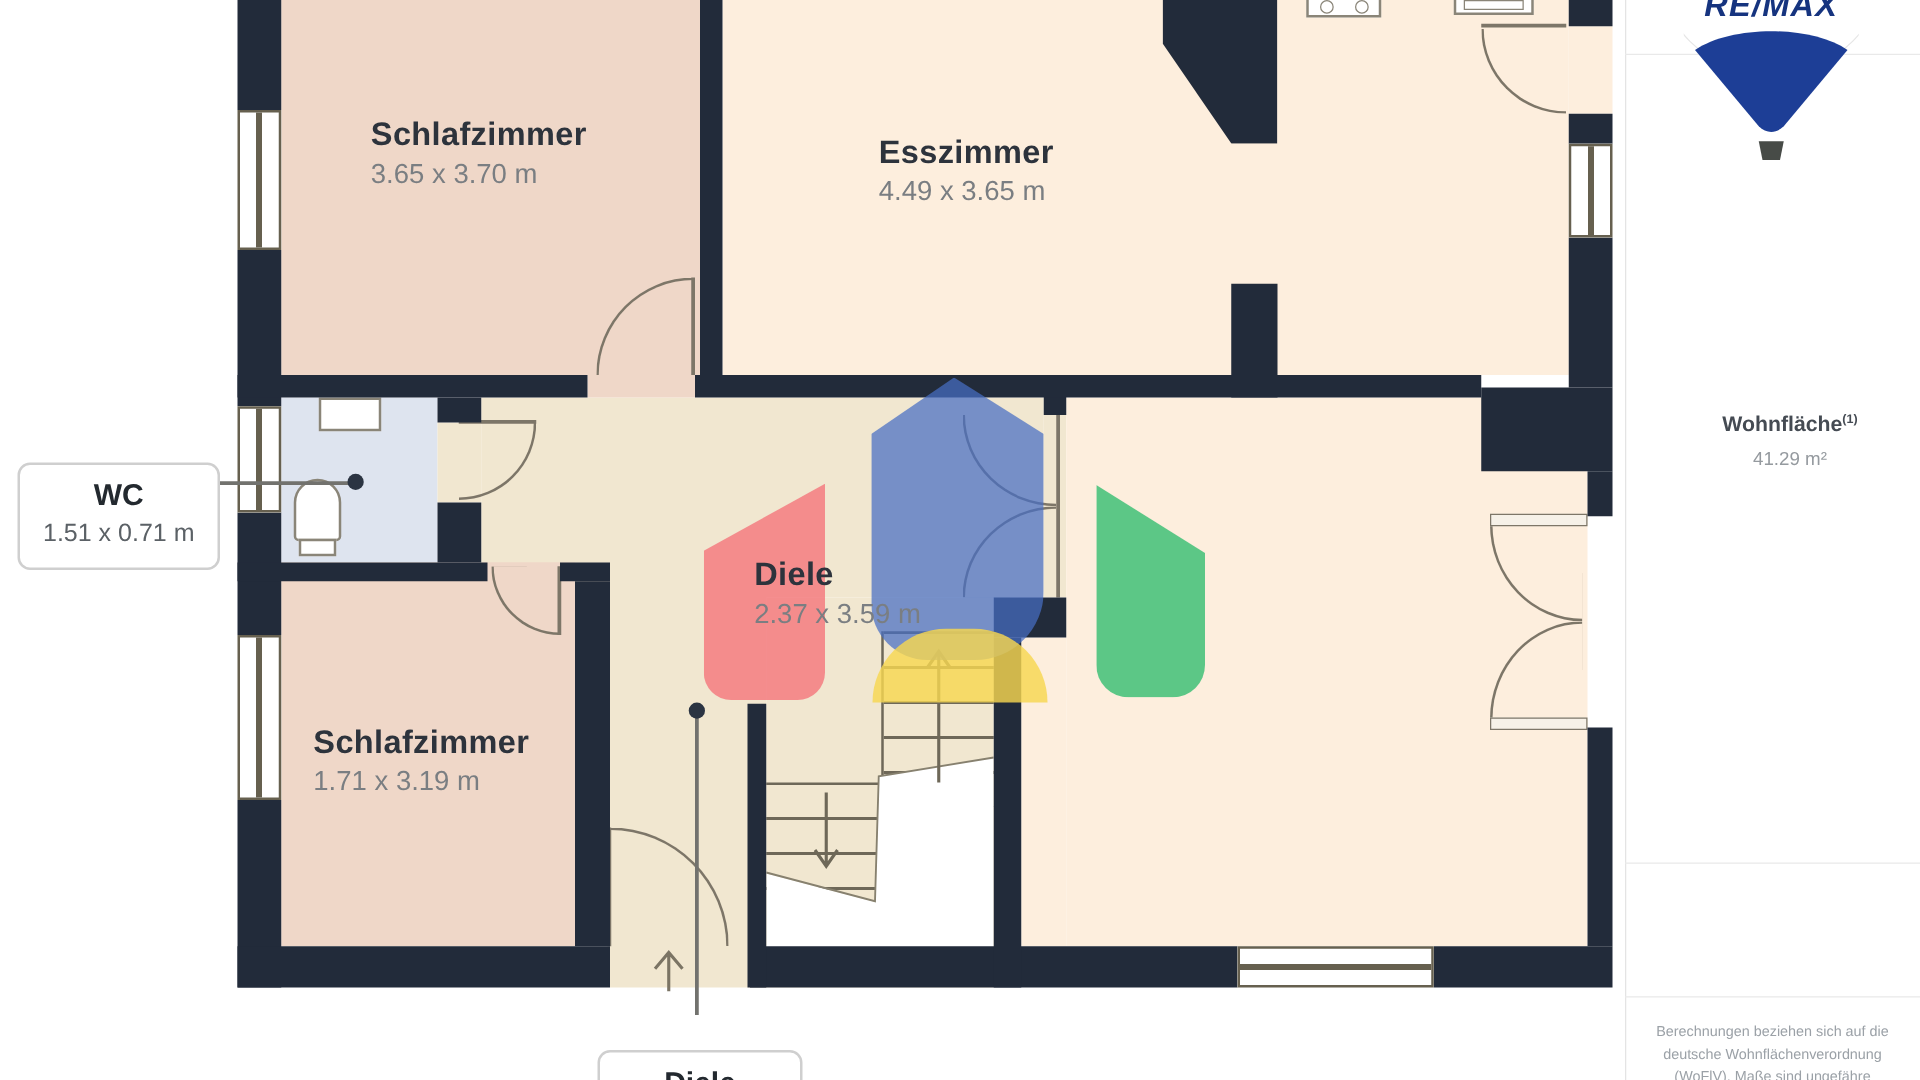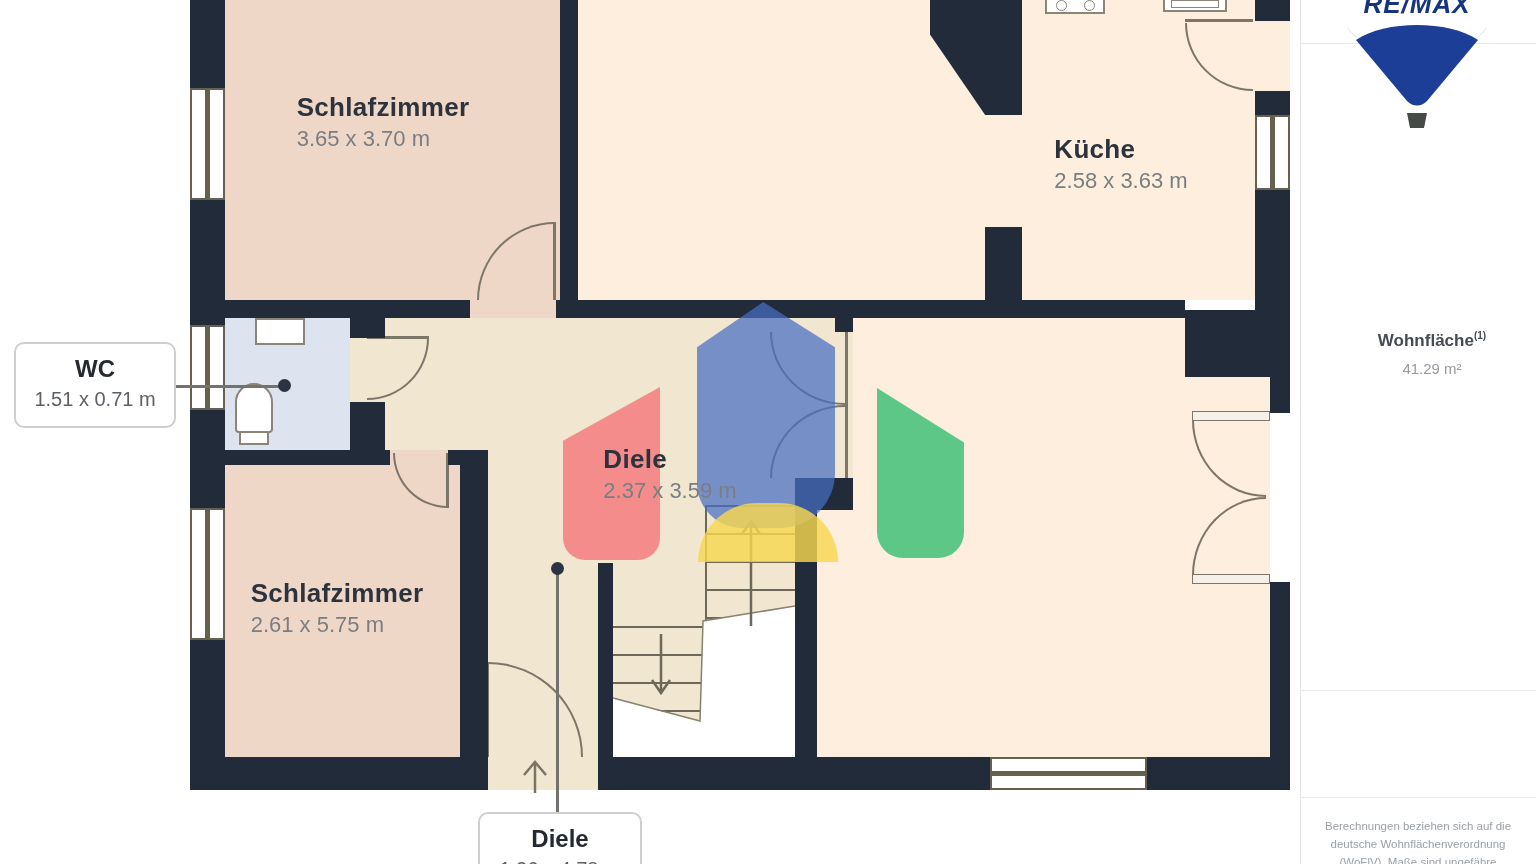--- a/index.html
+++ b/index.html
@@ -21,21 +21,21 @@
   .leaf-rect{position:absolute;background:#f6f1e8;border:1.5px solid #7d7668;box-sizing:border-box;}
   .win{position:absolute;background:#fff;border:2px solid #66604f;box-sizing:border-box;}
   .win-v{background-image:linear-gradient(to right,transparent 42%,#66604f 42%,#66604f 58%,transparent 58%);}
   .win-h{background-image:linear-gradient(to bottom,transparent 42%,#66604f 42%,#66604f 58%,transparent 58%);}
   .treads{position:absolute;background-image:repeating-linear-gradient(to bottom,#6e6858 0,#6e6858 2px,transparent 2px,transparent 28px);}
   .fix{position:absolute;background:#fff;border:2px solid #8a8578;box-sizing:border-box;}
   .room-label{position:absolute;transform:translateX(-50%);text-align:left;white-space:nowrap;z-index:30;}
   .rname{font-size:26px;font-weight:700;color:#2d333c;letter-spacing:.3px;}
   .rdims{font-size:22px;color:#7a7e82;margin-top:3px;}
   .callout{position:absolute;background:#fff;border:2px solid #cfcfcf;border-radius:10px;text-align:center;
-           padding-top:11px;box-sizing:border-box;z-index:40;}
+           padding-top:11px;box-sizing:border-box;z-index:40;margin-top:28px;}
   .cname{font-size:24px;font-weight:700;color:#23292f;}
   .cdims{font-size:20px;color:#5b6166;margin-top:5px;}
   .dot{position:absolute;width:13px;height:13px;border-radius:50%;background:#2b3442;z-index:39;}
   .cline{position:absolute;background:#72726e;z-index:38;}
   .wm{position:absolute;pointer-events:none;z-index:25;}
   .void{position:absolute;background:#fff;}
   
   #sidebar{position:absolute;left:1300px;top:0;width:236px;height:864px;background:#fff;
            border-left:1px solid #e4e4e4;box-sizing:border-box;}
   .divider{position:absolute;background:#e9e9e9;height:1px;width:236px;left:1300px;z-index:5;}
@@ -154,31 +154,31 @@
   <div class="win win-v" style="left:190px;top:88px;width:35px;height:112px"></div>
   <div class="win win-v" style="left:190px;top:325px;width:35px;height:85px"></div>
   <div class="win win-v" style="left:190px;top:508px;width:35px;height:132px"></div>
   <div class="win win-h" style="left:990px;top:757px;width:157px;height:33px"></div>
   <div class="win win-v" style="left:1255px;top:115px;width:35px;height:75px"></div>
 
   <div class="room-label" style="left:383px;top:92px">
     <div class="rname">Schlafzimmer</div>
     <div class="rdims">3.65 x 3.70 m</div>
   </div>
-  <div class="room-label" style="left:1121px;top:134px">
-    <div class="rname">Küche</div>
-    <div class="rdims">2.58 x 3.63 m</div>
+  <div class="room-label" style="left:773px;top:106px">
+    <div class="rname">Esszimmer</div>
+    <div class="rdims">4.49 x 3.65 m</div>
   </div>
   <div class="room-label" style="left:670px;top:444px">
     <div class="rname">Diele</div>
     <div class="rdims">2.37 x 3.59 m</div>
   </div>
   <div class="room-label" style="left:337px;top:578px">
     <div class="rname">Schlafzimmer</div>
-    <div class="rdims">2.61 x 5.75 m</div>
+    <div class="rdims">1.71 x 3.19 m</div>
   </div>
 
   <div class="wm" style="left:697px;top:302px;width:138px;height:226px;background:rgba(70,110,195,.72);
        clip-path:polygon(0 20%,48% 0,100% 20%,100% 100%,0 100%);border-radius:0 0 55px 45px"></div>
   <div class="wm" style="left:563px;top:387px;width:97px;height:173px;background:rgba(244,110,118,.75);
        clip-path:polygon(0 31%,100% 0,100% 100%,0 100%);border-radius:0 0 22px 22px"></div>
   <div class="wm" style="left:698px;top:503px;width:140px;height:59px;background:rgba(246,215,80,.82);
        border-radius:70px 70px 0 0"></div>
   <div class="wm" style="left:877px;top:388px;width:87px;height:170px;background:rgba(56,190,115,.82);
        clip-path:polygon(0 0,100% 32%,100% 100%,0 100%);border-radius:0 0 26px 26px"></div>

